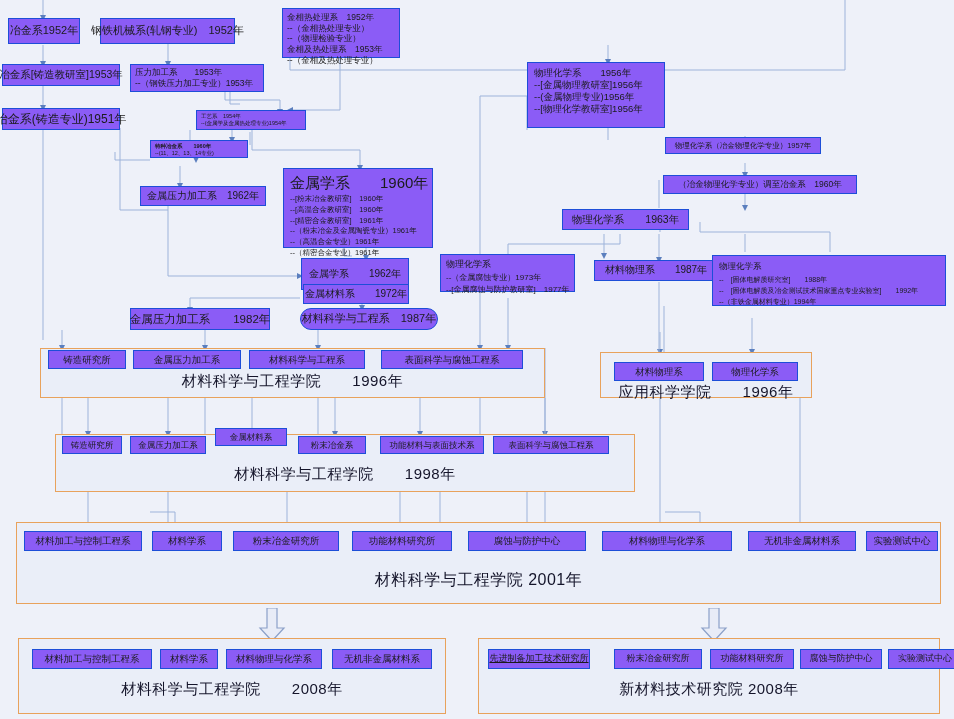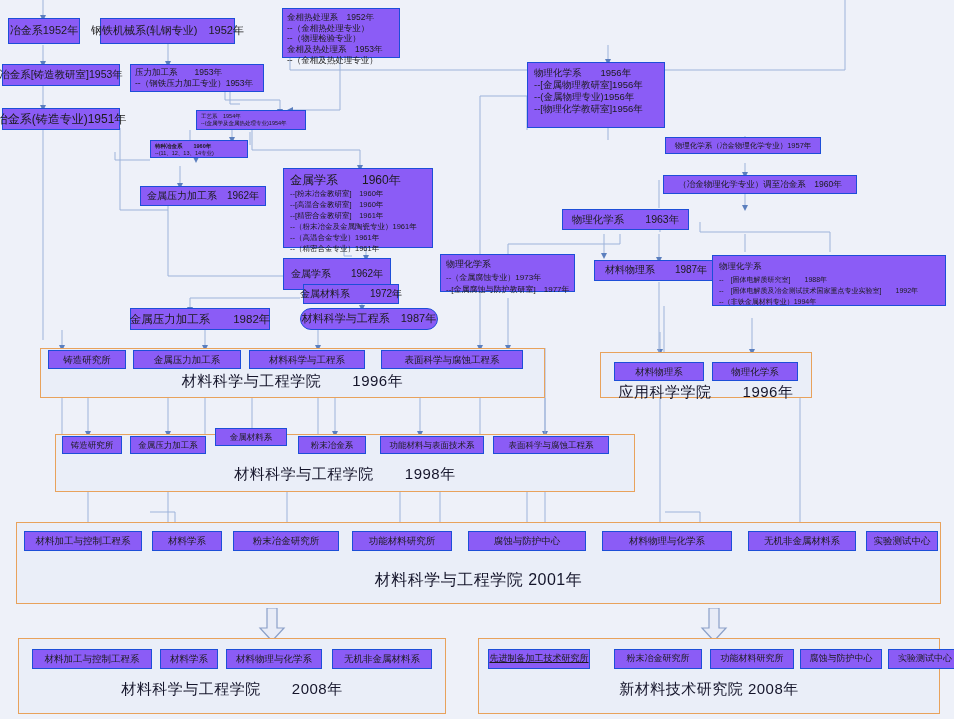--- a/index.html
+++ b/index.html
@@ -174,53 +174,53 @@
   </div>
 
   <div class="box" style="left:665px;top:137px;width:156px;height:17px;font-size:7.5px;">物理化学系（冶金物理化学专业）1957年</div>
 
   <div class="box ml" style="left:150px;top:140px;width:98px;height:18px;font-size:5.5px;padding:2px 4px;">
     <span class="ln" style="font-weight:bold;">特种冶金系　　1960年</span>
     <span class="ln">--(11、12、13、14专业)</span>
   </div>
 
   <div class="box ml" style="left:283px;top:168px;width:150px;height:80px;font-size:7.5px;padding:3px 6px;line-height:1.45;">
-    <span class="ln" style="font-size:12px;">金属学系　　1960年</span>
+    <span class="ln" style="font-size:15px;">金属学系　　1960年</span>
     <span class="ln">--[粉末冶金教研室]　1960年</span>
     <span class="ln">--[高温合金教研室]　1960年</span>
     <span class="ln">--[精密合金教研室]　1961年</span>
     <span class="ln">--（粉末冶金及金属陶瓷专业）1961年</span>
     <span class="ln">--（高温合金专业）1961年</span>
     <span class="ln">--（精密合金专业）1961年</span>
   </div>
 
   <div class="box" style="left:663px;top:175px;width:194px;height:19px;font-size:8.5px;">（冶金物理化学专业）调至冶金系　1960年</div>
 
   <div class="box" style="left:140px;top:186px;width:126px;height:20px;font-size:10px;">金属压力加工系　1962年</div>
 
   <div class="box" style="left:562px;top:209px;width:127px;height:21px;font-size:10.5px;">物理化学系　　1963年</div>
 
   <div class="box ml" style="left:440px;top:254px;width:135px;height:38px;font-size:8px;padding:3px 5px;line-height:1.5;">
     <span class="ln" style="font-size:9px;">物理化学系</span>
     <span class="ln">--（金属腐蚀专业）1973年</span>
     <span class="ln">--[金属腐蚀与防护教研室]　1977年</span>
   </div>
 
-  <div class="box" style="left:283px;top:258px;width:108px;height:32px;font-size:10px;">金属学系　　1962年</div>
+  <div class="box" style="left:301px;top:258px;width:108px;height:32px;font-size:10px;">金属学系　　1962年</div>
 
   <div class="box" style="left:594px;top:260px;width:124px;height:21px;font-size:10px;">材料物理系　　1987年</div>
 
   <div class="box ml" style="left:712px;top:255px;width:234px;height:51px;font-size:7px;padding:4px 6px;line-height:1.6;">
     <span class="ln" style="font-size:8.5px;">物理化学系</span>
     <span class="ln">--　[固体电解质研究室]　　1988年</span>
     <span class="ln">--　[固体电解质及冶金测试技术国家重点专业实验室]　　1992年</span>
     <span class="ln">--（非铁金属材料专业）1994年</span>
   </div>
 
-  <div class="box" style="left:303px;top:284px;width:96px;height:20px;font-size:10px;">金属材料系　　1972年</div>
+  <div class="box" style="left:303px;top:284px;width:106px;height:20px;font-size:10px;">金属材料系　　1972年</div>
 
   <div class="box" style="left:130px;top:308px;width:140px;height:22px;font-size:11.5px;">金属压力加工系　　1982年</div>
 
   <div class="box" style="left:300px;top:308px;width:138px;height:22px;font-size:11px;border-radius:11px;">材料科学与工程系　1987年</div>
 
   <div class="grp" style="left:40px;top:348px;width:505px;height:50px;"></div>
   <div class="box" style="left:48px;top:350px;width:78px;height:19px;font-size:9.5px;">铸造研究所</div>
   <div class="box" style="left:133px;top:350px;width:108px;height:19px;font-size:9.5px;">金属压力加工系</div>
   <div class="box" style="left:249px;top:350px;width:116px;height:19px;font-size:9.5px;">材料科学与工程系</div>
   <div class="box" style="left:381px;top:350px;width:142px;height:19px;font-size:9.5px;">表面科学与腐蚀工程系</div>

